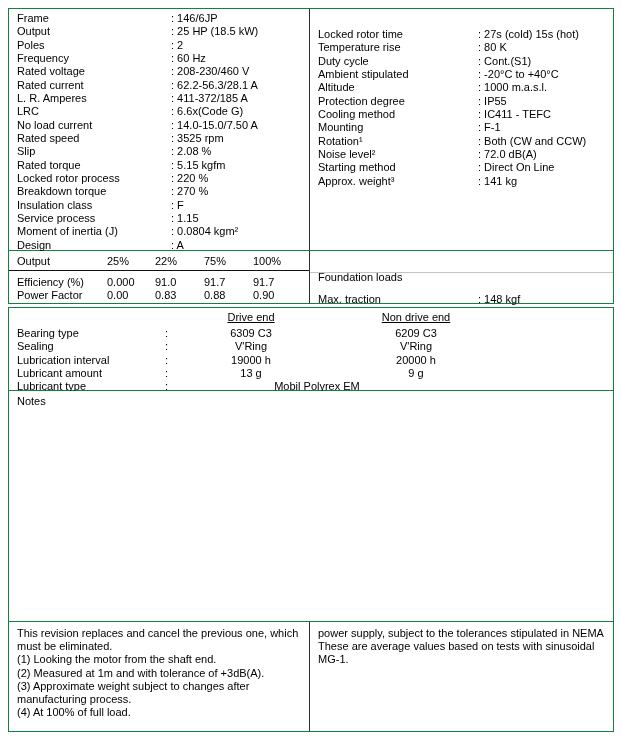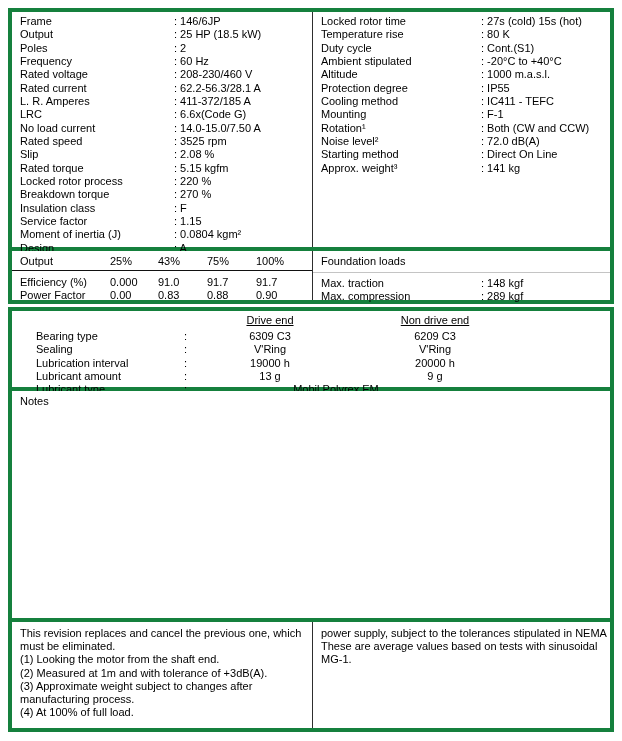--- a/index.html
+++ b/index.html
@@ -2,30 +2,30 @@
 <html><head>
 <meta charset="utf-8">
 <style>
   html,body{margin:0;padding:0;}
   body{
     width:622px;height:741px;background:#ffffff;
     font-family:"Liberation Sans",sans-serif;font-size:11px;color:#000;
     -webkit-font-smoothing:antialiased;
   }
   .sheet{position:relative;width:622px;height:741px;background:#fff;overflow:hidden;}
-  .box{position:absolute;left:8px;width:606px;box-sizing:border-box;border:4px solid #15803d;background:#fff;}
+  .box{position:absolute;left:8px;width:606px;box-sizing:border-box;border:1px solid #15803d;background:#fff;}
   #top-box{top:8px;height:243px;}
   #output-box{top:251px;height:53px;border-top:none;}
-  #bearing-box{top:307px;height:84px;padding-left:16px;}
+  #bearing-box{top:307px;height:84px;}
   #notes-box{top:391px;height:231px;border-top:none;}
   #footer-box{top:622px;height:110px;border-top:none;padding-left:31px;}
   .vdiv{position:absolute;top:0;bottom:0;left:300px;width:1px;background:#2e2e2e;}
   .half{position:absolute;top:0;bottom:0;}
   .half-left{left:0;width:300px;}
-  .half-right{left:301px;right:0;}
+  .half-right{left:301px;right:0;margin-top:16px;}
   .spec-col{padding-top:3px;}
   .spec-row{position:relative;height:13.33px;line-height:13.33px;white-space:nowrap;}
   .lbl{position:absolute;left:8px;}
   .half-left .val{position:absolute;left:162px;}
   .half-right .val{position:absolute;left:168px;}
   
   .out-header{position:relative;height:19px;line-height:15px;padding-top:3px;white-space:nowrap;}
   .oc0{position:absolute;left:8px;}
   .oc1{position:absolute;left:98px;}
   .oc2{position:absolute;left:146px;}
@@ -118,21 +118,21 @@
           </div>
         <div class="spec-row">
             <span class="lbl">Breakdown torque</span>
             <span class="val">: 270 %</span>
           </div>
         <div class="spec-row">
             <span class="lbl">Insulation class</span>
             <span class="val">: F</span>
           </div>
         <div class="spec-row">
-            <span class="lbl">Service factor</span>
+            <span class="lbl">Service process</span>
             <span class="val">: 1.15</span>
           </div>
         <div class="spec-row">
             <span class="lbl">Moment of inertia (J)</span>
             <span class="val">: 0.0804 kgm²</span>
           </div>
         <div class="spec-row">
             <span class="lbl">Design</span>
             <span class="val">: A</span>
           </div>
@@ -191,21 +191,21 @@
       </div>
     </div>
   </section>
 
   <section class="box" id="output-box">
     <div class="vdiv"></div>
     <div class="half half-left">
       <div class="out-header">
         <span class="oc0">Output</span>
         <span class="oc1">25%</span>
-        <span class="oc2">43%</span>
+        <span class="oc2">22%</span>
         <span class="oc3">75%</span>
         <span class="oc4">100%</span>
       </div>
       <div class="out-underline"></div>
       <div class="out-rows">
         <div class="out-row">
           <span class="oc0">Efficiency (%)</span>
           <span class="oc1">0.000</span>
           <span class="oc2">91.0</span>
           <span class="oc3">91.7</span>

